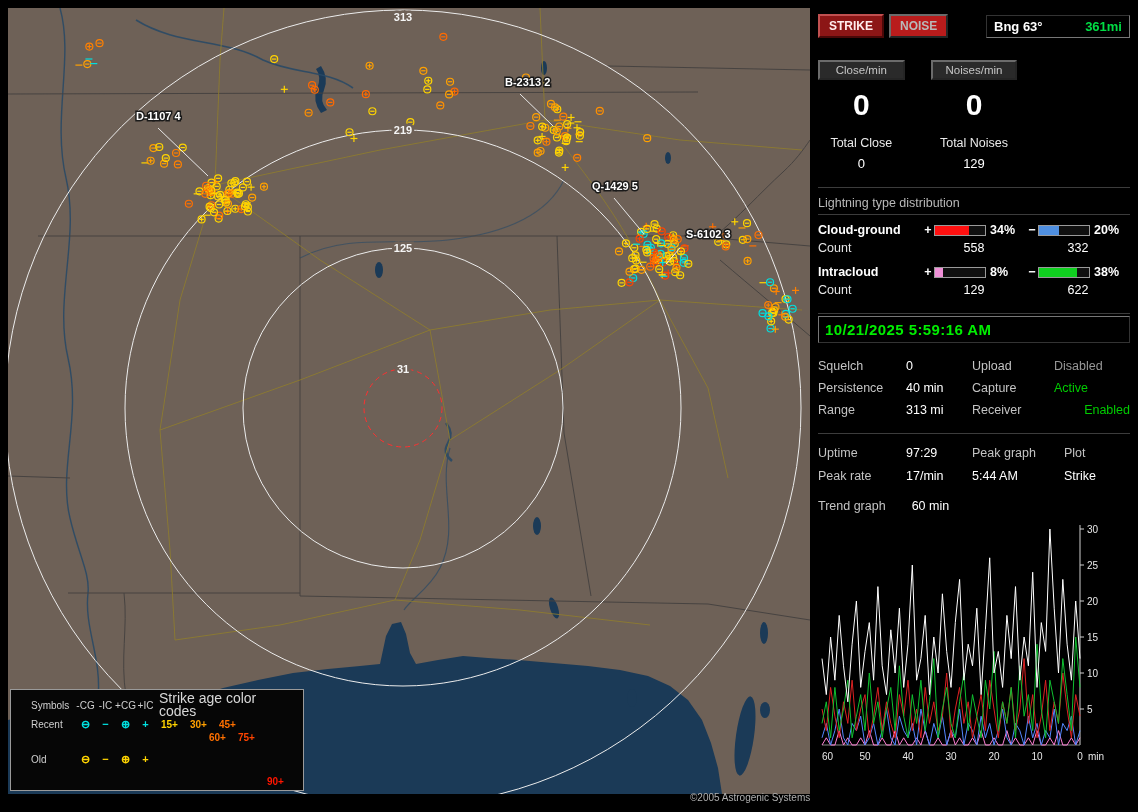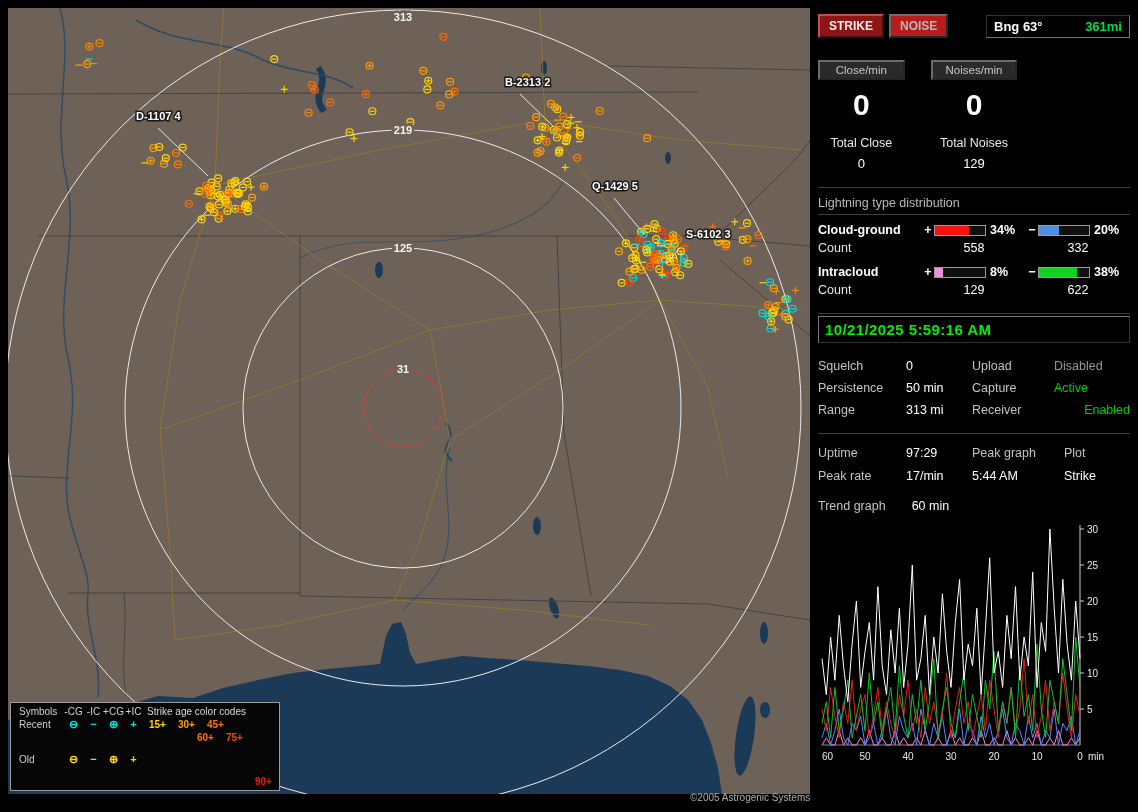--- a/index.html
+++ b/index.html
@@ -3,25 +3,25 @@
 <meta charset="utf-8">
 <style>
   html,body{margin:0;padding:0;background:#000;}
   body{width:1138px;height:812px;position:relative;font-family:"Liberation Sans",sans-serif;overflow:hidden;color:#ddd;}
   svg text{font-family:"Liberation Sans","DejaVu Sans",sans-serif;}
 
   
   .map-wrap{position:absolute;left:8px;top:8px;width:802px;height:786px;background:#6e6157;}
   #map{position:absolute;left:0;top:0;}
   .legend{position:absolute;left:2px;bottom:3px;width:252px;background:#060606;border:1px solid #9a9a9a;
-          font-size:10px;line-height:13px;color:#c8c8c8;padding:2px 8px;
+          font-size:10px;line-height:13px;color:#c8c8c8;padding:2px 20px;
           display:grid;grid-template-columns:44px 21px 19px 21px 19px auto;align-items:center;}
   .legend .lh{color:#cfcfcf;}
   .legend .c{text-align:center;}
-  .legend .age{font-size:10px;color:#d8d8d8;padding-left:4px;}
+  .legend .age{font-size:14px;color:#d8d8d8;padding-left:4px;}
   .legend .lsym{font-size:11px;font-weight:bold;}
   .legend .ages{display:flex;gap:12px;padding-left:6px;font-weight:bold;}
   .copyright{position:absolute;left:690px;top:792px;font-size:10px;color:#b0b0b0;}
 
   
   .panel{position:absolute;left:818px;top:6px;width:312px;height:800px;}
   .top-row{display:flex;gap:5px;margin-top:8px;align-items:center;}
   .btn{font-size:12px;font-weight:bold;padding:3px 9px;background:#b91c1c;color:#b9b9b9;
        border:2px solid;border-color:#6b6b6b #252525 #252525 #6b6b6b;cursor:pointer;}
   .strike-btn{background:#8c1616;color:#ffecec;border-color:#c05050 #4a0808 #4a0808 #c05050;}
@@ -1270,21 +1270,21 @@
   <div class="divider"></div>
   <div class="date-box" style="color: rgb(0, 238, 0);">10/21/2025 5:59:16 AM</div>
 
   <div class="settings">
     <span class="lbl">Squelch</span>
     <span class="val">0</span>
     <span class="lbl">Upload</span>
     <span class="val" style="color: rgb(152, 152, 152);">Disabled</span>
 
     <span class="lbl">Persistence</span>
-    <span class="val">50 min</span>
+    <span class="val">40 min</span>
     <span class="lbl">Capture</span>
     <span class="val" style="color: rgb(0, 204, 0);">Active</span>
 
     <span class="lbl">Range</span>
     <span class="val">313 mi</span>
     <span class="lbl">Receiver</span>
     <span class="val" style="color: rgb(0, 204, 0); text-align: right;">Enabled</span>
   </div>
 
   <div class="divider"></div>

